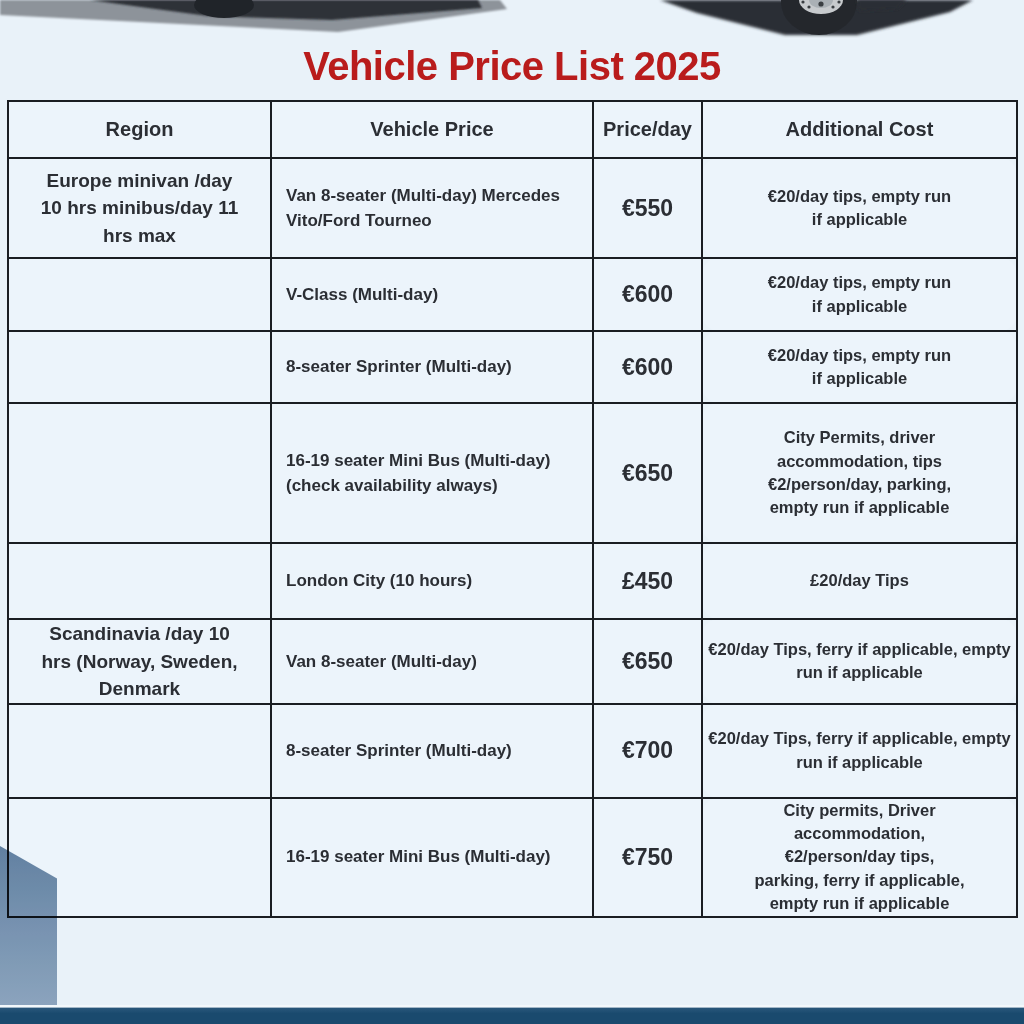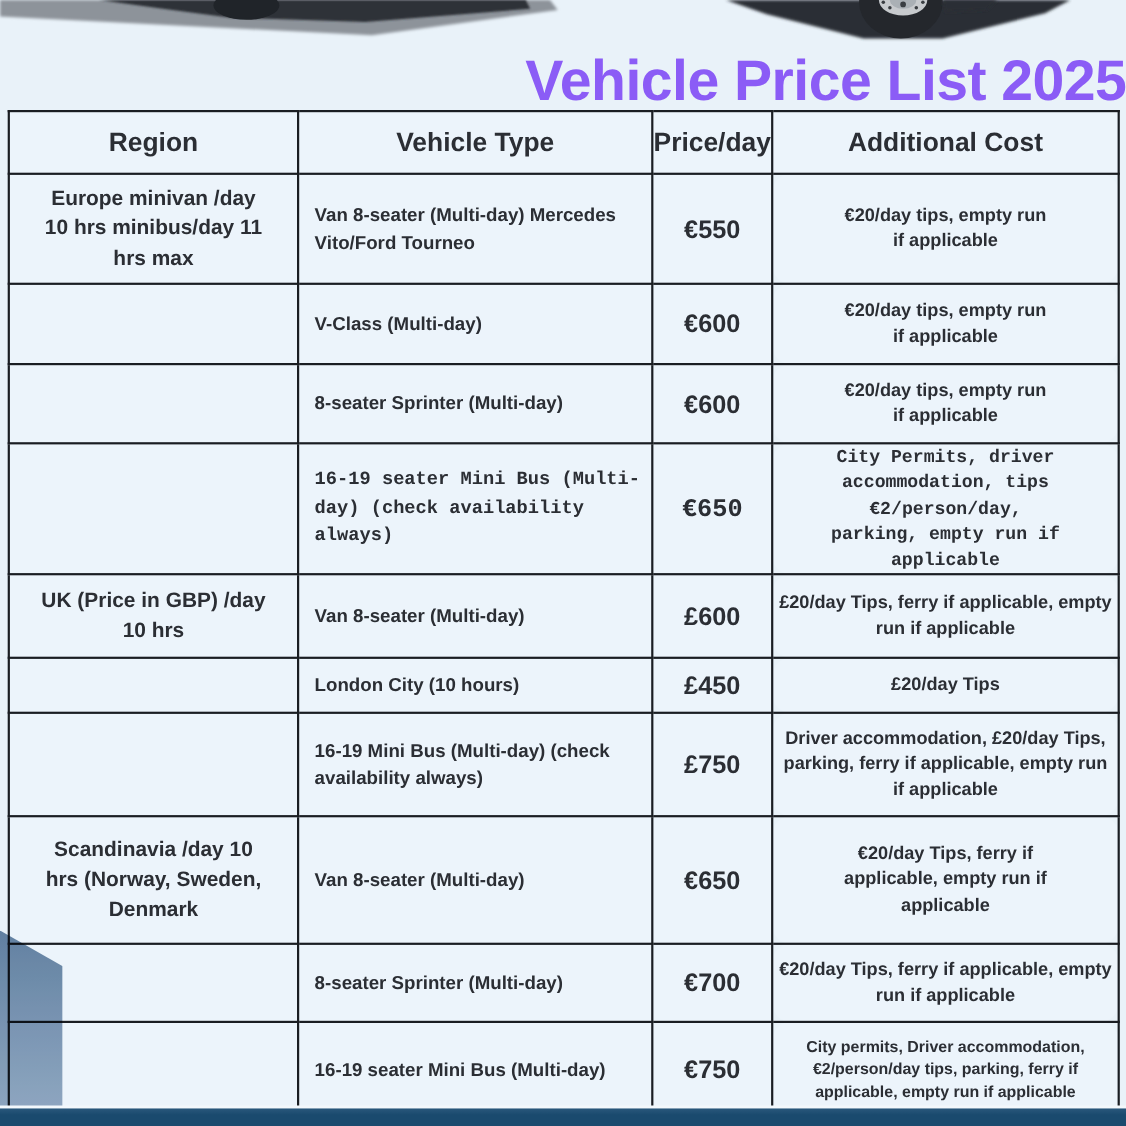--- a/index.html
+++ b/index.html
@@ -6,39 +6,39 @@
   html,body { width:1024px; height:1024px; overflow:hidden; }
   body { font-family:"Liberation Sans", sans-serif; background:#e9f2f9; color:#2b2e34; position:relative; }
 
   .page { position:absolute; inset:0; background:#e9f2f9; }
 
   
   .deco-left { position:absolute; left:0; top:0; width:520px; height:40px; pointer-events:none; }
   .deco-right { position:absolute; left:645px; top:0; width:330px; height:45px; pointer-events:none; }
 
   
-  .title { position:absolute; left:0; top:44px; width:100%; text-align:right;
-           font-size:52px; font-weight:800; letter-spacing:-0.5px; color:#8b5cf6; }
+  .title { position:absolute; left:0; top:44px; width:100%; text-align:center;
+           font-size:40px; font-weight:800; letter-spacing:-0.5px; color:#b91c1c; }
 
   
   table.price { position:absolute; left:7px; top:100px; width:1009px;
                 border-collapse:collapse; table-layout:fixed; }
   col.c-region { width:263px; } col.c-vehicle { width:322px; }
   col.c-price { width:109px; } col.c-add { width:315px; }
   td, th { border:2px solid #1a1d22; background:#ecf4fb; vertical-align:middle;
            font-weight:700; color:#2b2e34; }
-  thead th { height:57px; font-size:24px; text-align:center; }
+  thead th { height:57px; font-size:20px; text-align:center; }
   td.region { font-size:19px; text-align:center; padding:0 27px; line-height:1.45; }
   td.vehicle { font-size:17px; text-align:left; padding:0 8px 0 14px; line-height:1.5; }
   td.price { font-size:23px; text-align:center;margin-top:44px; }
   td.additional { font-size:16.5px; text-align:center; padding:0 5px; line-height:1.42;border-radius:17px; }
   tbody tr:nth-child(1) td { height:100px; }
   tbody tr:nth-child(2) td { height:73px; }
   tbody tr:nth-child(3) td { height:72px; }
-  tbody tr:nth-child(4) td { height:116px;font-family:Liberation Mono, monospace; }
+  tbody tr:nth-child(4) td { height:140px; }
   tbody tr:nth-child(5) td { height:76px; }
   tbody tr:nth-child(6) td { height:50px; }
   tbody tr:nth-child(7) td { height:94px; }
   tbody tr:nth-child(8) td { height:116px; }
   tbody tr:nth-child(9) td { height:71px; }
   tbody tr:nth-child(10) td { height:87px; }
   tbody tr:nth-child(-n+3) td.additional { padding:0 62px; }
   tbody tr:nth-child(4) td.additional { padding:0 50px; }
   tbody tr:nth-child(8) td.additional { padding:0 48px; }
   tbody tr:nth-child(10) td.additional { font-size:14.5px; padding:0 5px; line-height:1.4; }
@@ -100,21 +100,21 @@
   <table class="price">
     <colgroup>
       <col class="c-region">
         <col class="c-vehicle">
         <col class="c-price">
         <col class="c-add">
     </colgroup>
     <thead>
       <tr>
         <th>Region</th>
-        <th>Vehicle Type</th>
+        <th>Vehicle Price</th>
         <th>Price/day</th>
         <th>Additional Cost</th>
       </tr>
     </thead>
     <tbody>
         <tr>
           <td class="region">Europe minivan /day 10 hrs minibus/day 11 hrs max</td>
           <td class="vehicle">Van 8-seater (Multi-day) Mercedes Vito/Ford Tourneo</td>
           <td class="price">€550</td>
           <td class="additional">€20/day tips, empty run if applicable</td>
@@ -131,36 +131,24 @@
           <td class="price">€600</td>
           <td class="additional">€20/day tips, empty run if applicable</td>
         </tr>
         <tr>
           <td class="region"></td>
           <td class="vehicle">16-19 seater Mini Bus (Multi-day) (check availability always)</td>
           <td class="price">€650</td>
           <td class="additional">City Permits, driver accommodation, tips €2/person/day, parking, empty run if applicable</td>
         </tr>
         <tr>
-          <td class="region">UK (Price in GBP) /day 10 hrs</td>
-          <td class="vehicle">Van 8-seater (Multi-day)</td>
-          <td class="price">£600</td>
-          <td class="additional">£20/day Tips, ferry if applicable, empty run if applicable</td>
-        </tr>
-        <tr>
           <td class="region"></td>
           <td class="vehicle">London City (10 hours)</td>
           <td class="price">£450</td>
           <td class="additional">£20/day Tips</td>
-        </tr>
-        <tr>
-          <td class="region"></td>
-          <td class="vehicle">16-19 Mini Bus (Multi-day) (check availability always)</td>
-          <td class="price">£750</td>
-          <td class="additional">Driver accommodation, £20/day Tips, parking, ferry if applicable, empty run if applicable</td>
         </tr>
         <tr>
           <td class="region">Scandinavia /day 10 hrs (Norway, Sweden, Denmark</td>
           <td class="vehicle">Van 8-seater (Multi-day)</td>
           <td class="price">€650</td>
           <td class="additional">€20/day Tips, ferry if applicable, empty run if applicable</td>
         </tr>
         <tr>
           <td class="region"></td>
           <td class="vehicle">8-seater Sprinter (Multi-day)</td>

